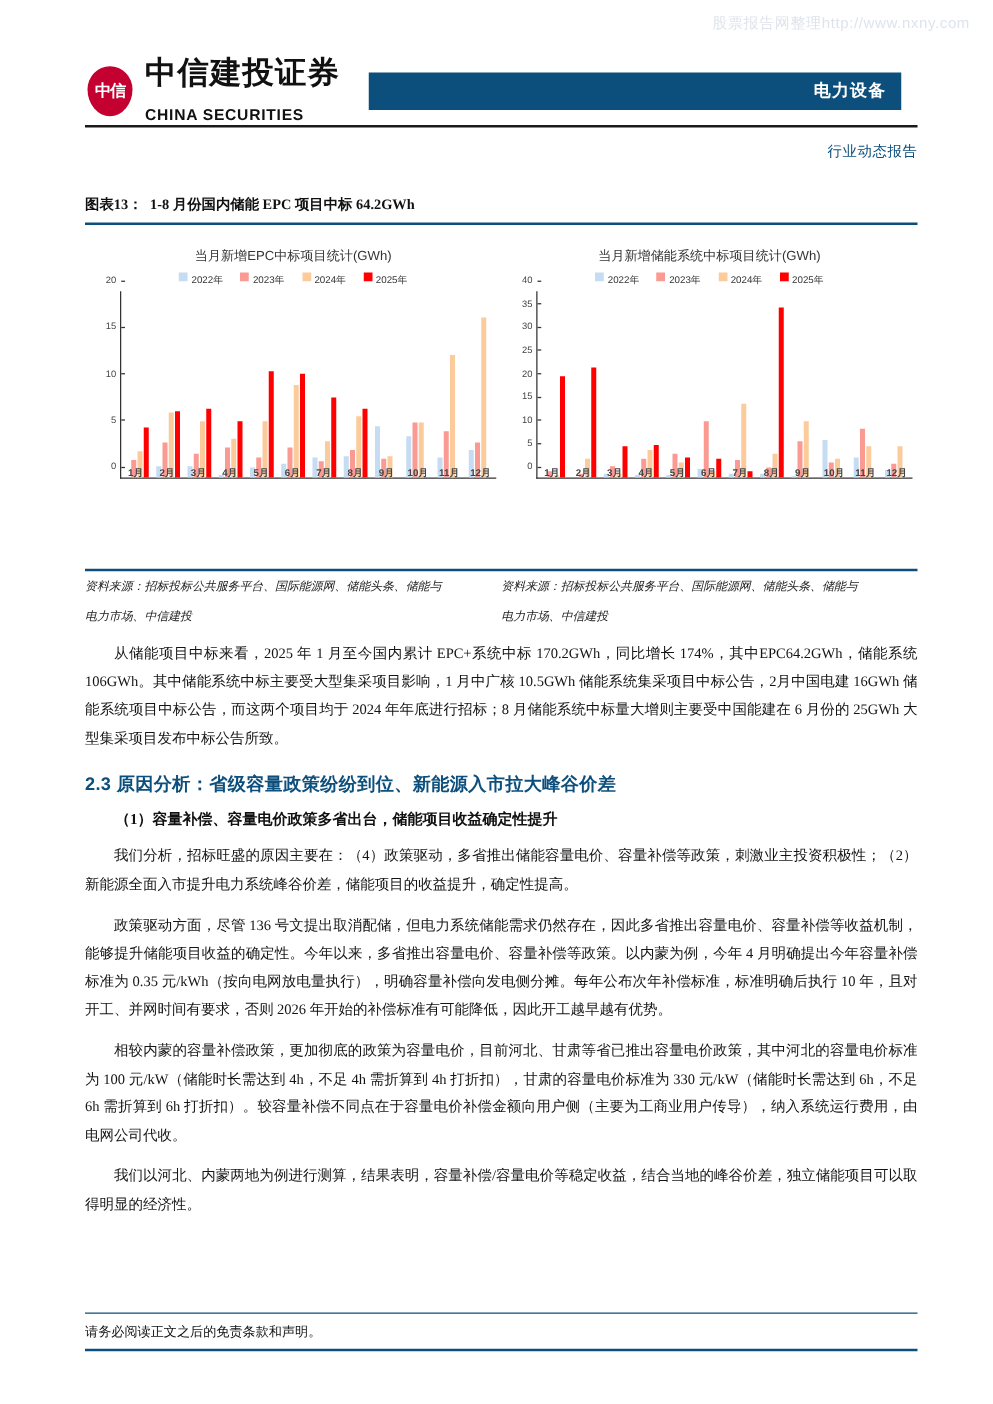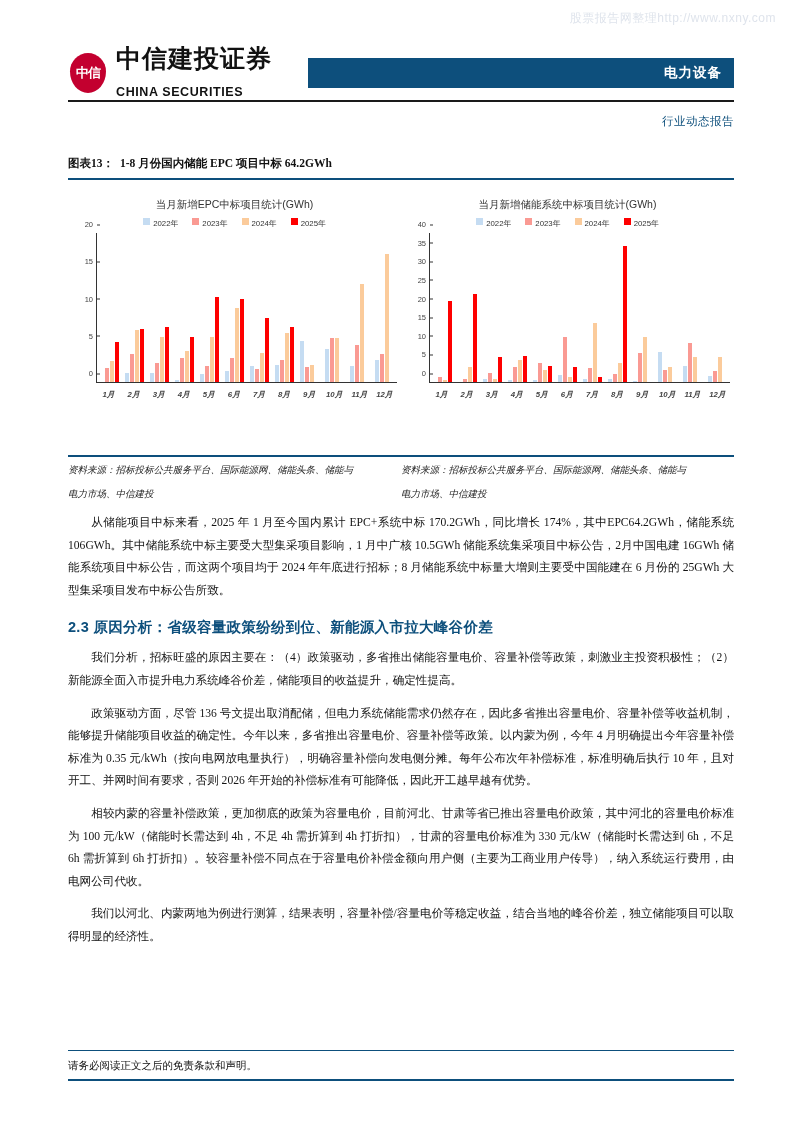--- a/index.html
+++ b/index.html
@@ -41,21 +41,21 @@
   }
   .logo-text-cn {
     font-family:"Liberation Serif", serif; font-weight:700;
     font-size:25px; letter-spacing:1px; color:#111; line-height:1.05;
   }
   .logo-text-en {
     font-family:"Liberation Sans", sans-serif; font-weight:700;
     font-size:12.5px; letter-spacing:0.6px; color:#111; margin-top:13px;
   }
   #header-bar {
-    position:absolute; right:0; top:14px; width:426px; height:30px;
+    position:absolute; right:13px; top:14px; width:426px; height:30px;
     background:#0d4f7c; display:flex; align-items:center; justify-content:flex-end;
   }
   #header-bar span {
     color:#ffffff; font-size:13.5px; font-weight:700;
     font-family:"Liberation Sans", sans-serif; padding-right:12px; letter-spacing:1px;
   }
   #header-rule {
     position:absolute; top:100px; left:68px; right:60px;
     height:2px; background:#1a1a1a;
   }
@@ -98,21 +98,21 @@
     font-size:7.5px; color:#444; font-family:"Liberation Sans", sans-serif;
     padding-right:4px; white-space:nowrap;
   }
   .ytick::after {
     content:""; position:absolute; right:-3px; top:50%; width:3px; height:1px; background:#333;
   }
   .bars { position:absolute; left:0; right:0; bottom:0; top:0;
           display:flex; align-items:flex-end; }
   .grp { flex:1; display:flex; align-items:flex-end; justify-content:center; gap:0.5px; height:100%; }
   .bar { width:4.6px; }
-  .xlabels { position:absolute; left:28px; right:4px; bottom:0; height:20px; display:flex;font-style:italic; }
+  .xlabels { position:absolute; left:28px; right:4px; bottom:16px; height:20px; display:flex; }
   .xlab { flex:1; text-align:center; font-size:7.8px; font-weight:700;
           color:#444; font-family:"Liberation Sans", sans-serif; padding-top:4px; }
 
   
   #src-rule { position:absolute; top:455px; left:68px; right:60px; height:1.6px; background:#0d4f7c; }
   #src-row { position:absolute; top:462px; left:68px; right:60px; display:flex; }
   .src-col { width:50%; padding-right:14px; }
   .src-col p {
     margin:0 0 6px 0; font-size:9.5px; font-style:italic; color:#222;
     line-height:1.85; font-family:"Liberation Serif", serif;
@@ -426,20 +426,21 @@
   </div>
   <div class="src-col">
     <p>资料来源：招标投标公共服务平台、国际能源网、储能头条、储能与</p>
     <p>电力市场、中信建投</p>
   </div>
 </div>
 
 <div id="body-content">
   <p class="para">从储能项目中标来看，2025 年 1 月至今国内累计 EPC+系统中标 170.2GWh，同比增长 174%，其中EPC64.2GWh，储能系统 106GWh。其中储能系统中标主要受大型集采项目影响，1 月中广核 10.5GWh 储能系统集采项目中标公告，2月中国电建 16GWh 储能系统项目中标公告，而这两个项目均于 2024 年年底进行招标；8 月储能系统中标量大增则主要受中国能建在 6 月份的 25GWh 大型集采项目发布中标公告所致。</p>
   <h2 class="sec">2.3 原因分析：省级容量政策纷纷到位、新能源入市拉大峰谷价差</h2>
+  <h3 class="subsec">（1）容量补偿、容量电价政策多省出台，储能项目收益确定性提升</h3>
   <p class="para">我们分析，招标旺盛的原因主要在：（4）政策驱动，多省推出储能容量电价、容量补偿等政策，刺激业主投资积极性；（2）新能源全面入市提升电力系统峰谷价差，储能项目的收益提升，确定性提高。</p>
   <p class="para">政策驱动方面，尽管 136 号文提出取消配储，但电力系统储能需求仍然存在，因此多省推出容量电价、容量补偿等收益机制，能够提升储能项目收益的确定性。今年以来，多省推出容量电价、容量补偿等政策。以内蒙为例，今年 4 月明确提出今年容量补偿标准为 0.35 元/kWh（按向电网放电量执行），明确容量补偿向发电侧分摊。每年公布次年补偿标准，标准明确后执行 10 年，且对开工、并网时间有要求，否则 2026 年开始的补偿标准有可能降低，因此开工越早越有优势。</p>
   <p class="para">相较内蒙的容量补偿政策，更加彻底的政策为容量电价，目前河北、甘肃等省已推出容量电价政策，其中河北的容量电价标准为 100 元/kW（储能时长需达到 4h，不足 4h 需折算到 4h 打折扣），甘肃的容量电价标准为 330 元/kW（储能时长需达到 6h，不足 6h 需折算到 6h 打折扣）。较容量补偿不同点在于容量电价补偿金额向用户侧（主要为工商业用户传导），纳入系统运行费用，由电网公司代收。</p>
   <p class="para">我们以河北、内蒙两地为例进行测算，结果表明，容量补偿/容量电价等稳定收益，结合当地的峰谷价差，独立储能项目可以取得明显的经济性。</p>
 </div>
 
 <div id="footer-rule-top"></div>
 <div id="footer-text">请务必阅读正文之后的免责条款和声明。</div>
 <div id="footer-rule-bot"></div>
 

